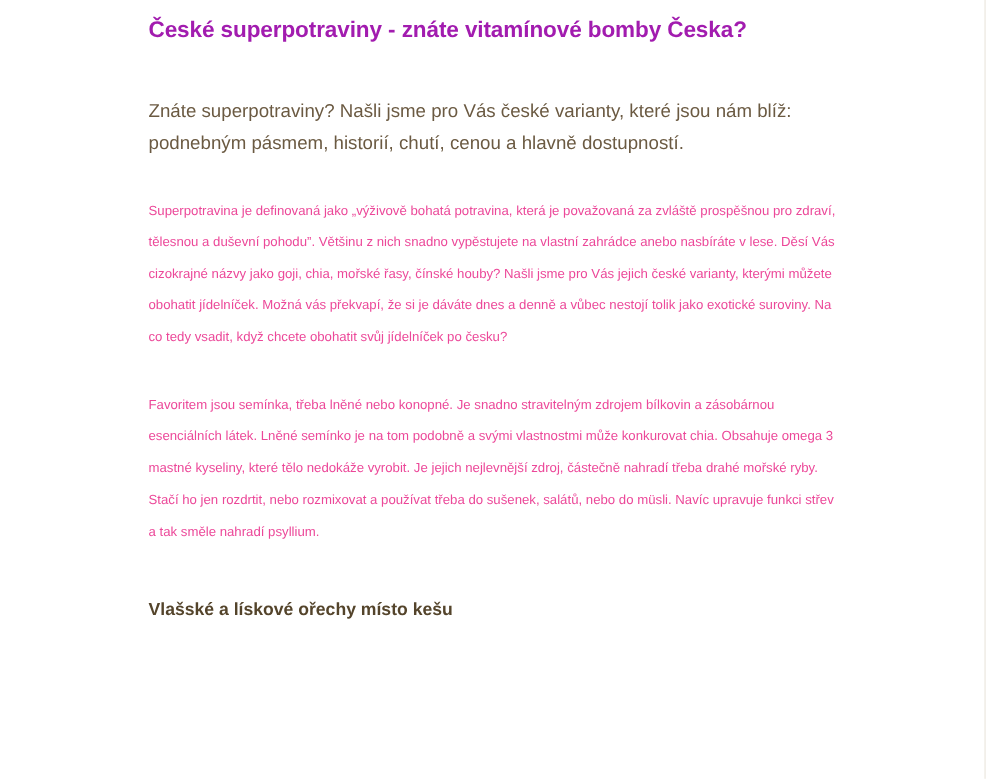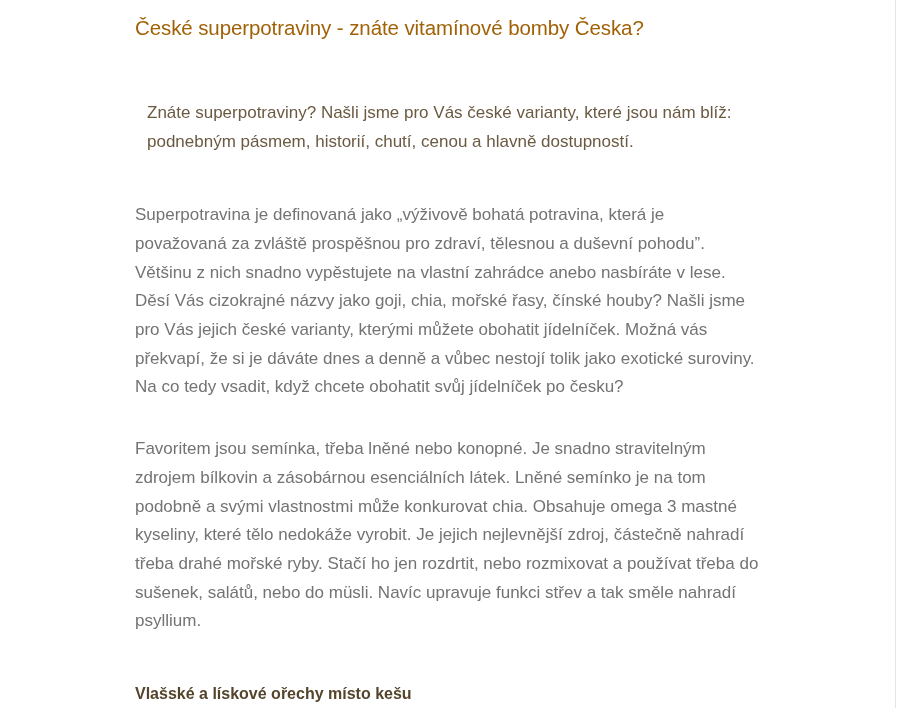--- a/index.html
+++ b/index.html
@@ -30,41 +30,41 @@
     left: 135px;
     top: 0;
     width: 625px;
   }
 
   .article-title {
     margin: 0;
     padding-top: 14px;
     font-size: 20.5px;
     line-height: 28px;
-    font-weight: normal;
-    color: #a16207;
+    font-weight: bold;
+    color: #a21caf;
     letter-spacing: -0.1px;
   }
 
   .intro-paragraph {
-    margin: 12px;
+    margin: 0;
     padding-top: 45px;
     font-size: 17px;
     line-height: 28.6px;
     font-weight: normal;
     color: #6b5a42;
   }
 
   .body-paragraph {
     margin: 0;
     padding-top: 33px;
-    font-size: 17px;
+    font-size: 12px;
     line-height: 28.7px;
     font-weight: normal;
-    color: #737373;
+    color: #ec4899;
     width: 622px;
   }
 
   .section-heading {
     margin: 0;
     padding-top: 47px;
     font-size: 16px;
     line-height: 22px;
     font-weight: bold;
     color: #54442b;

